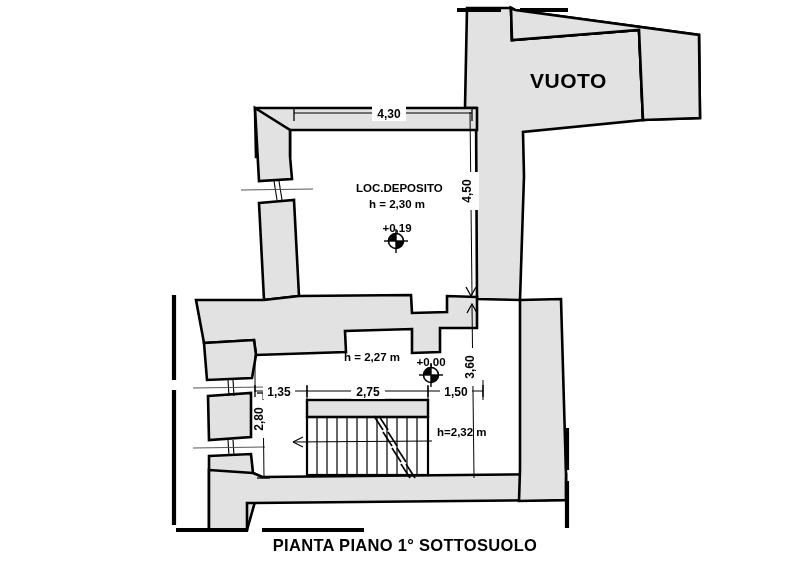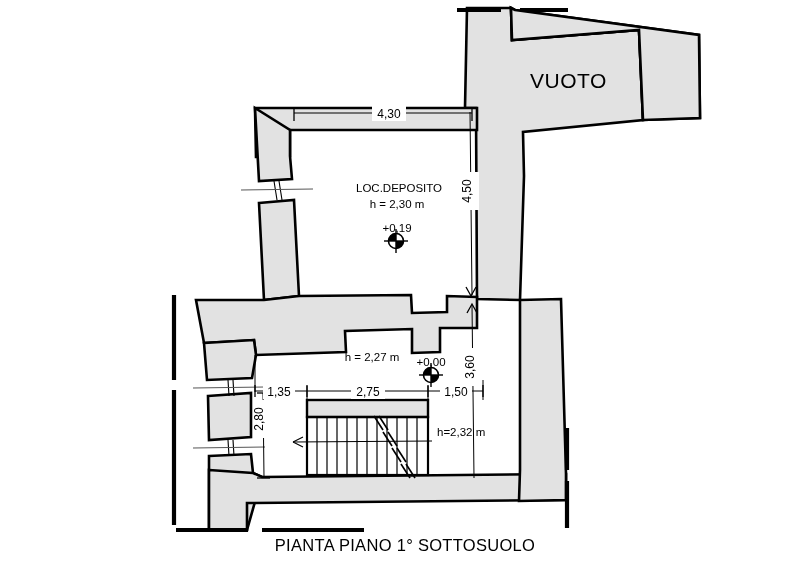--- a/index.html
+++ b/index.html
@@ -12,20 +12,21 @@
     height: 586px;
     font-family: "Liberation Sans", sans-serif;
     overflow: hidden;
     position: relative;
   }
   #plan-root {
     position: absolute;
     top: 0; left: 0;
     width: 804px;
     height: 586px;
+    font-weight: bold;
   }
   svg { display: block; }
   .wall { fill: #e2e2e2; stroke: #000000; stroke-width: 2.6; stroke-linejoin: miter; }
   .dimline { stroke: #000000; stroke-width: 1.0; fill: none; }
   .dimtick { stroke: #000000; stroke-width: 1.3; fill: none; }
   .thickmark { stroke: #000000; stroke-width: 4.2; fill: none; stroke-linecap: butt; }
   .leader { stroke: #555555; stroke-width: 1.0; fill: none; }
   .stairline { stroke: #000000; stroke-width: 1.2; fill: none; }
   .stairedge { stroke: #000000; stroke-width: 2.2; fill: none; }
   .landing { fill: #e2e2e2; stroke: #000000; stroke-width: 2.4; }

